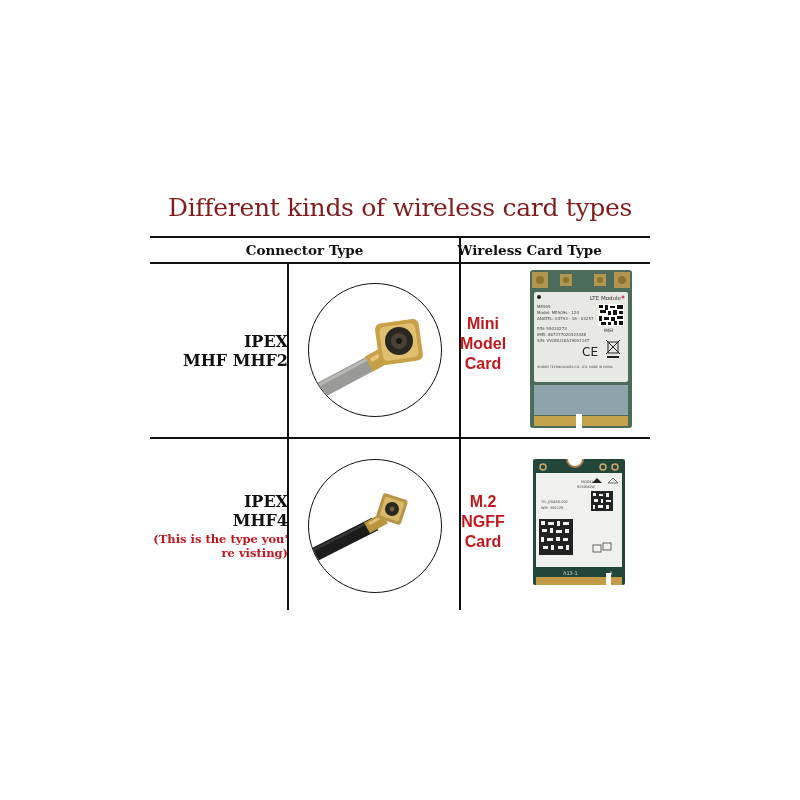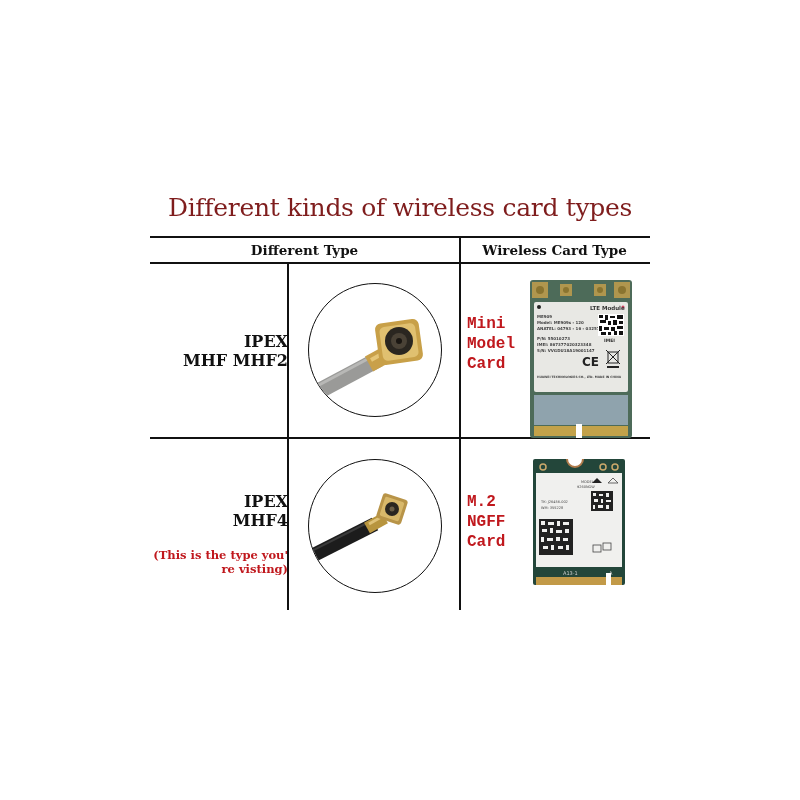--- a/index.html
+++ b/index.html
@@ -15,45 +15,45 @@
   .vline { position: absolute; width: 2px; background: #111; }
   .hdr {
     position: absolute; top: 238px; height: 24px; line-height: 24px; text-align: center;
     font-family: "DejaVu Serif", serif; font-weight: bold; font-size: 13.5px; color: #111;
   }
   .conn-label {
     position: absolute; left: 150px; width: 138px; text-align: right;
     font-family: "DejaVu Serif", serif; font-weight: bold; color: #111; font-size: 16px; line-height: 19px;
   }
   .conn-note {
-    color: #c0181d; font-size: 11.5px; line-height: 14px; display: block; margin-top: 18px;
+    color: #c0181d; font-size: 11.5px; line-height: 14px; display: block; margin-top: 2px;
   }
   .card-label {
-    position: absolute; left: 467px; width: 62px; 
-    color: #c0181d; font-family: Liberation Mono, monospace; font-weight: bold; font-size: 16px; line-height: 20px;
+    position: absolute; left: 452px; width: 62px; text-align: center;
+    color: #c0181d; font-family: Liberation Sans, sans-serif; font-weight: bold; font-size: 16px; line-height: 20px;
   }
   .circle {
     position: absolute; width: 132px; height: 132px; border: 1.5px solid #111; border-radius: 50%;
     background: #fff; overflow: hidden;
   }
   .card { position: absolute; }
 </style>
 </head>
 <body>
 
 <div class="title">Different kinds of wireless card types</div>
 
 <div class="hline" style="left:150px;top:236px;width:500px;"></div>
 <div class="hline" style="left:150px;top:262px;width:500px;"></div>
 <div class="hline" style="left:150px;top:437px;width:500px;"></div>
 <div class="vline" style="left:459px;top:236px;height:374px;"></div>
 <div class="vline" style="left:287px;top:262px;height:348px;"></div>
 
-<div class="hdr" style="left:150px;width:309px;">Different Type</div>
-<div class="hdr" style="left:460px;width:189px;">Wireless Card Type</div>
+<div class="hdr" style="left:150px;width:309px;">Connector Type</div>
+<div class="hdr" style="left:435px;width:189px;">Wireless Card Type</div>
 
 <div class="conn-label" style="top:332px;">
   <span>IPEX</span><br>
   <span>MHF MHF2</span>
 </div>
 
 <div class="circle" style="left:308px;top:283px;">
   <svg width="132" height="132" viewBox="0 0 132 132">
 
     <path d="M -5 115 L 70 75" stroke="#9a9a98" stroke-width="16" stroke-linecap="butt"></path>
@@ -69,21 +69,21 @@
     <circle cx="90" cy="57" r="3" fill="#1a1612"></circle>
   </svg>
 </div>
 
 <div class="card-label" style="top:314px;">
   <span>Mini</span><br>
   <span>Model</span><br>
   <span>Card</span>
 </div>
 
-<div class="card" style="left:530px;top:280px;width:118px;height:160px;font-weight:bold;">
+<div class="card" style="left:530px;top:270px;width:118px;height:160px;">
   <svg width="102" height="160" viewBox="0 0 102 160">
     <rect x="0" y="0" width="102" height="158" rx="3" fill="#4d6b59"></rect>
     <rect x="2" y="2" width="16" height="16" fill="#b0964e"></rect>
     <circle cx="10" cy="10" r="4" fill="#8a7430"></circle>
     <rect x="84" y="2" width="16" height="16" fill="#b0964e"></rect>
     <circle cx="92" cy="10" r="4" fill="#8a7430"></circle>
     <rect x="30" y="4" width="12" height="12" fill="#b0964e"></rect>
     <circle cx="36" cy="10" r="3" fill="#8a7430"></circle>
     <rect x="64" y="4" width="12" height="12" fill="#b0964e"></rect>
     <circle cx="70" cy="10" r="3" fill="#8a7430"></circle>

